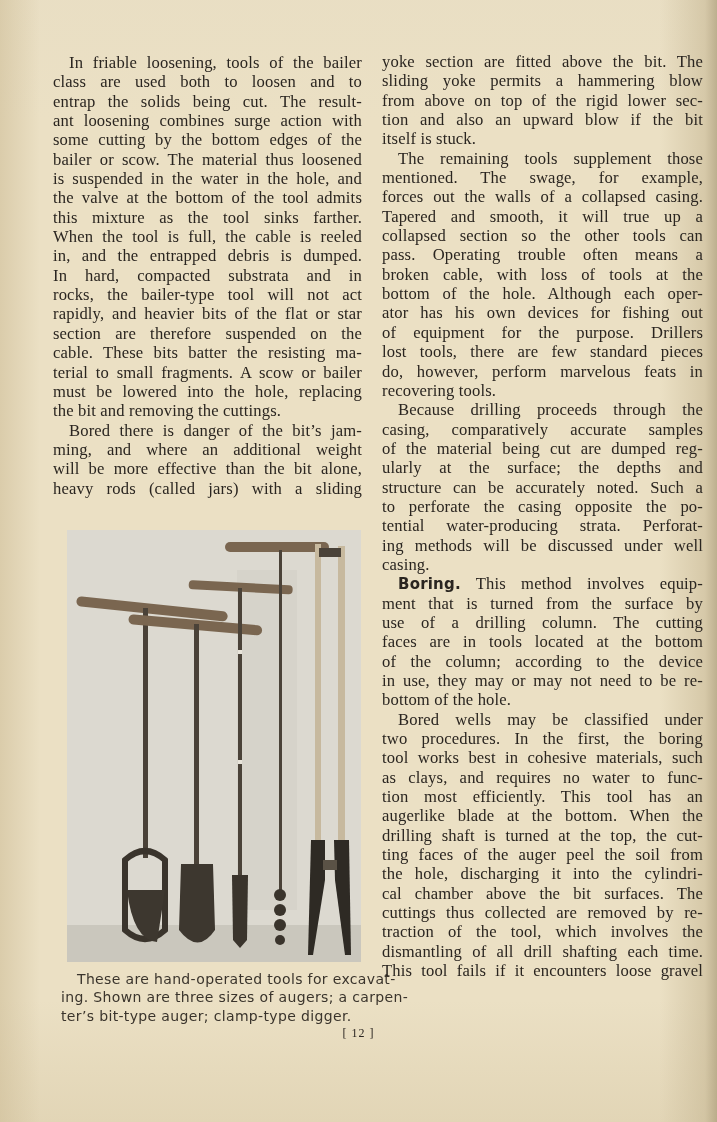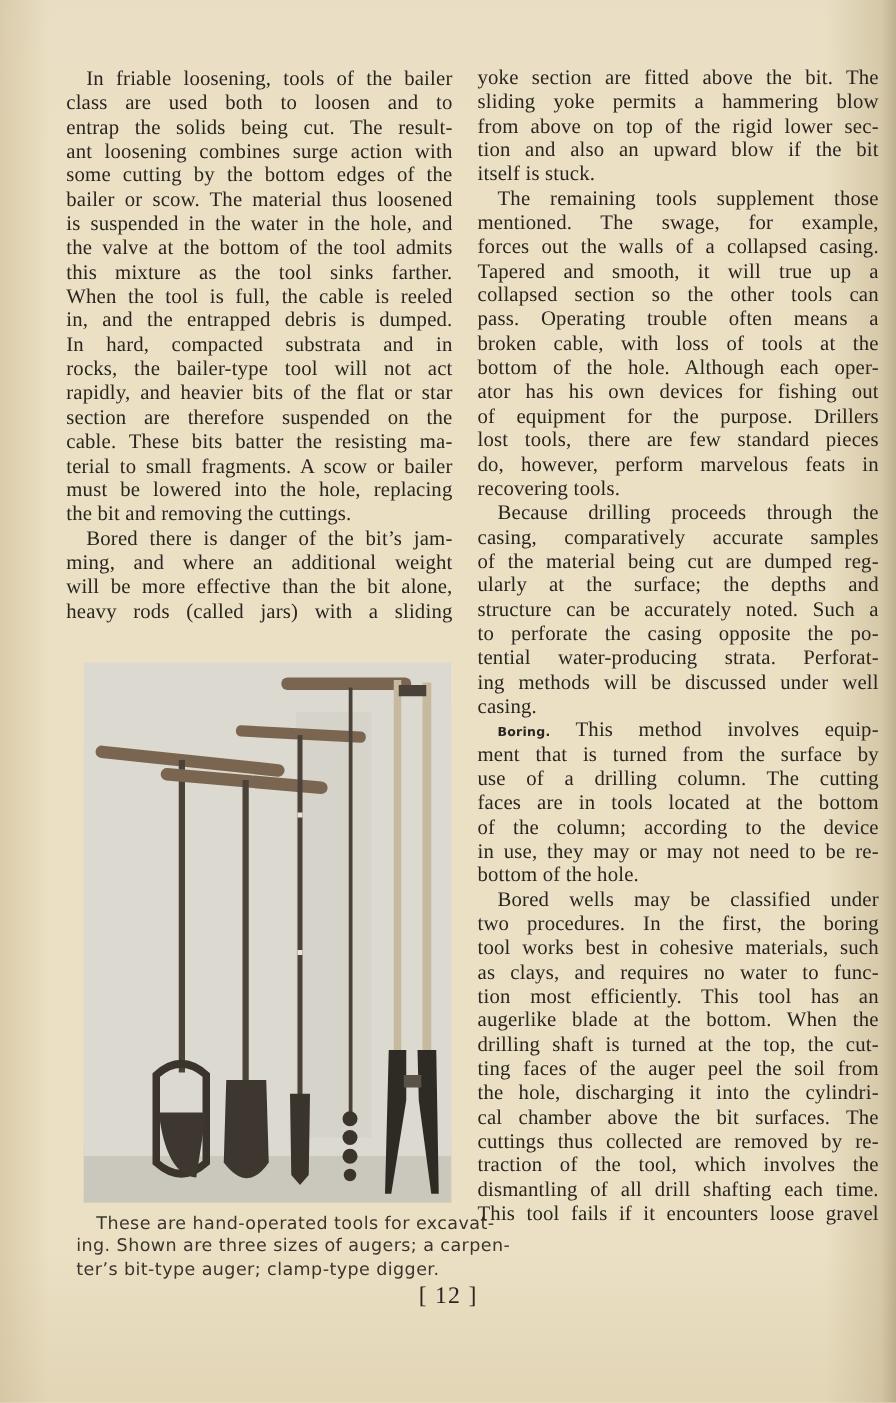--- a/index.html
+++ b/index.html
@@ -17,36 +17,36 @@
     font-size: 16.6px; line-height: 19.35px; letter-spacing: 0.15px;
   }
   .col-left { left: 53px; top: 53px; width: 309px; }
   .col-right { left: 382px; top: 52px; width: 321px; }
   .line {
     display: block; white-space: nowrap; text-align: justify; text-align-last: justify;
     height: 19.35px; overflow: visible;
   }
   .line.last { text-align-last: left; }
   .line.indent { padding-left: 16px; }
-  .run-in { font-family: "DejaVu Sans", "Liberation Sans", sans-serif; font-weight: bold; font-size: 10px; letter-spacing: 0.2px; }
+  .run-in { font-family: "DejaVu Sans", "Liberation Sans", sans-serif; font-weight: bold; font-size: 15px; letter-spacing: 0.2px; }
   .figure {
     position: absolute; left: 67px; top: 530px; width: 294px; height: 432px;
     background: linear-gradient(180deg, #dedbd2 0%, #d8d5cb 60%, #cfccc2 86%, #c4c1b7 100%);
     overflow: hidden;
   }
   .figure svg { display: block; width: 100%; height: 100%; }
   .caption {
     position: absolute; left: 61px; top: 970px; width: 300px;
     font-family: "DejaVu Sans", "Liberation Sans", sans-serif;
     font-size: 14px; line-height: 18.3px; color: #3a342c; letter-spacing: 0.35px;
   }
   .caption .line { height: 18.3px; }
   .folio {
     position: absolute; left: 0; width: 717px; top: 1026px; text-align: center;
-    font-family: "Liberation Serif", "DejaVu Serif", serif; font-size: 19px; color: #2a2520;
+    font-family: "Liberation Serif", "DejaVu Serif", serif; font-size: 12px; color: #2a2520;
     letter-spacing: 1px;
   }
 </style>
 </head>
 <body>
 
 <div class="col col-left">
   <span class="line indent">In friable loosening, tools of the bailer</span>
   <span class="line">class are used both to loosen and to</span>
   <span class="line">entrap the solids being cut. The result-</span>

